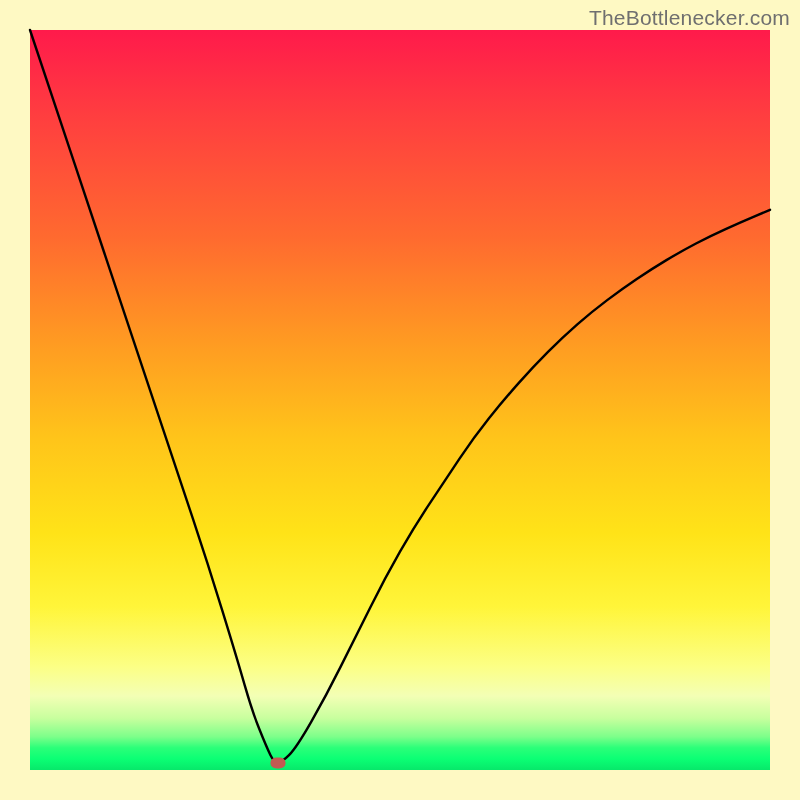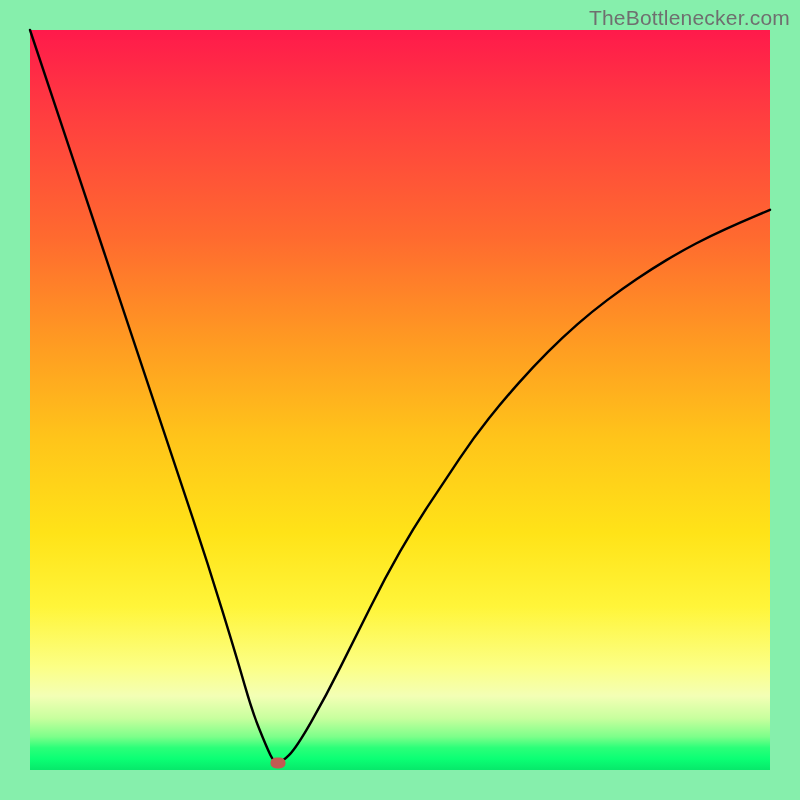--- a/index.html
+++ b/index.html
@@ -7,21 +7,21 @@
     padding: 0;
     width: 800px;
     height: 800px;
     background: #000000;
     font-family: Arial, Helvetica, sans-serif;
     overflow: hidden;
   }
   .frame {
     position: absolute;
     inset: 0;
-    background: #86efac;
+    background: #fef9c3;
   }
   .plot-area {
     position: absolute;
     left: 30px;
     top: 30px;
     width: 740px;
     height: 740px;
     
     background: linear-gradient(
       to bottom,

